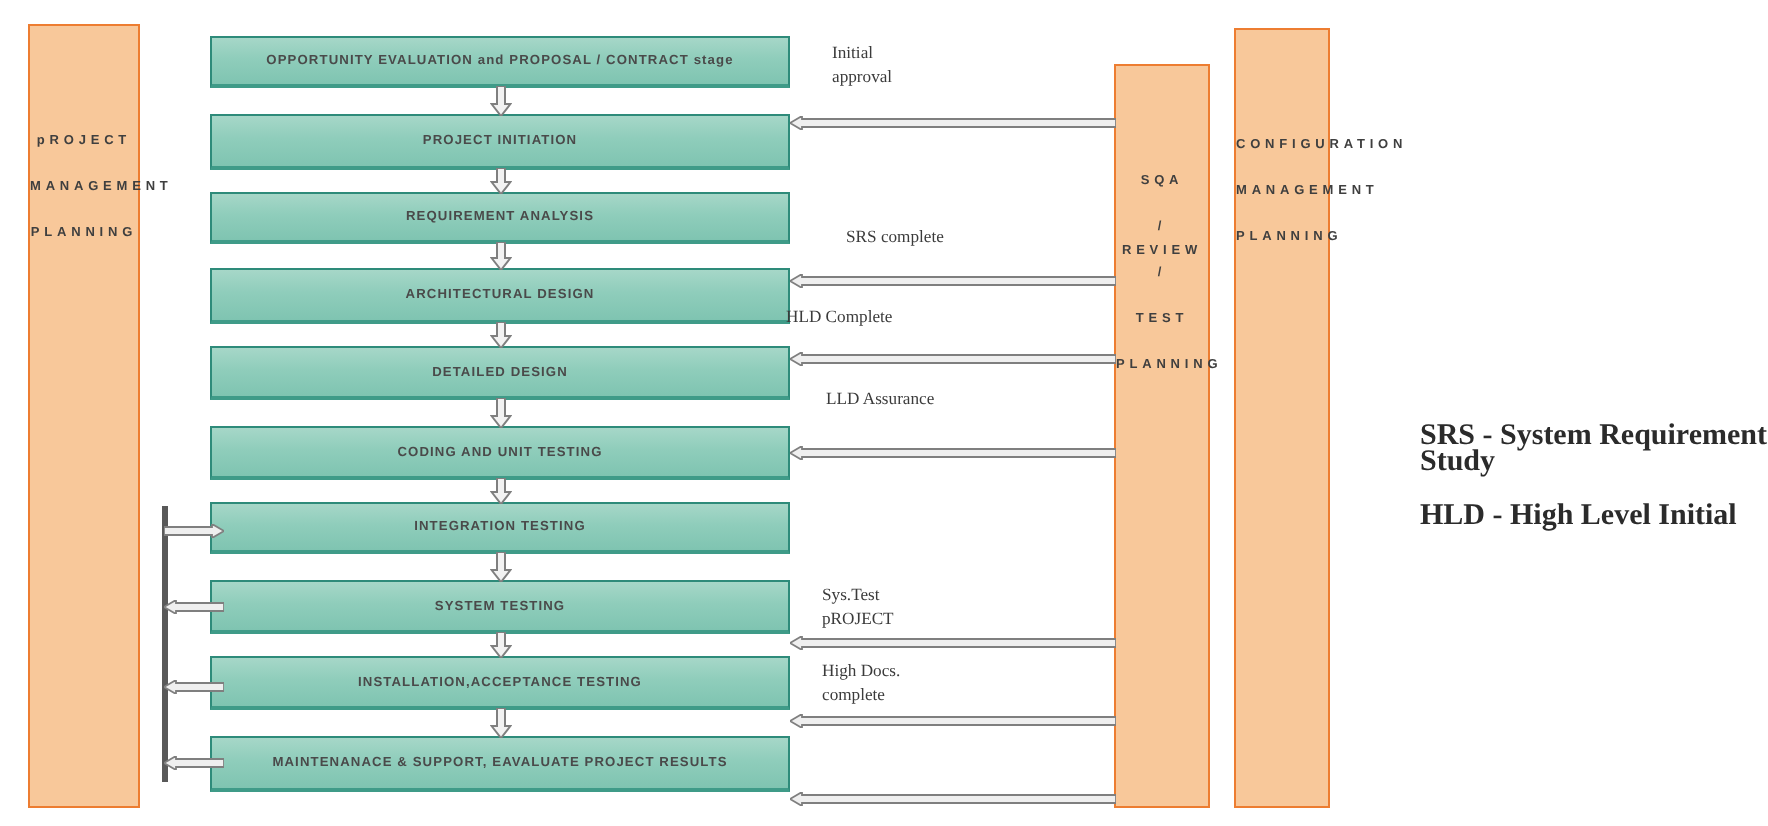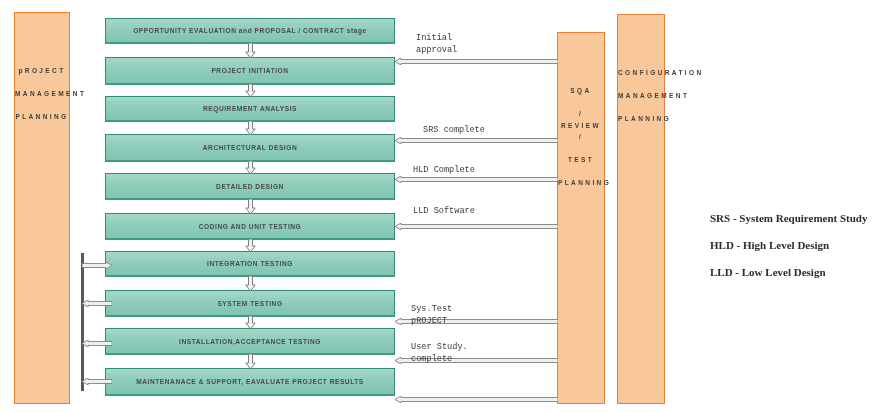--- a/index.html
+++ b/index.html
@@ -65,33 +65,32 @@
 
   
   .busline{
     position:absolute;
     background:#595959;
   }
 
   
   .anno{
     position:absolute;
-    font-family:Liberation Mono, monospace;
+    font-family:Liberation Serif, serif;
     font-size:8.6px;
     color:#3b3b3b;
     line-height:11.5px;
     white-space:pre-line;
-    margin-top:12px;
   }
 
   
   .legend{position:absolute;left:710px;top:212px;width:175px;}
   .legend-item{
     font-family:"Liberation Serif", serif;
-    font-size:11px;
+    font-size:15px;
     font-weight:bold;
     color:#2b2b2b;
     line-height:13px;
     margin-bottom:14px;
     white-space:pre-line;
   }
 </style>
 </head>
 <body>
 
@@ -246,24 +245,23 @@
       </svg>
     </div>
     <div class="harrow" style="left: 82px; top: 378px;">
       <svg width="30" height="7" viewBox="0 0 30 7">
         <path d="M30 1.5 L6 1.5 L6 0 L0 3.5 L6 7 L6 5.5 L30 5.5 Z" fill="#efefef" stroke="#7f7f7f" stroke-width="0.9"></path>
       </svg>
     </div>
     <div class="anno" style="left: 416px; top: 21px;">Initial
 approval</div>
     <div class="anno" style="left: 423px; top: 113px;">SRS complete</div>
-    <div class="anno" style="left: 413px; top: 153px;">HLD Complete</div>
-    <div class="anno" style="left: 413px; top: 194px;">LLD Software</div>
+    <div class="anno" style="left: 393px; top: 153px;">HLD Complete</div>
+    <div class="anno" style="left: 413px; top: 194px;">LLD Assurance</div>
     <div class="anno" style="left: 411px; top: 292px;">Sys.Test
 pROJECT</div>
-    <div class="anno" style="left: 411px; top: 330px;">User Study.
+    <div class="anno" style="left: 411px; top: 330px;">High Docs.
 complete</div>
     <div class="legend">
       <div class="legend-item">SRS - System Requirement Study</div>
-      <div class="legend-item">HLD - High Level Design</div>
-      <div class="legend-item">LLD -  Low  Level Design</div>
+      <div class="legend-item">HLD - High Level Initial</div>
     </div>
   </div>
 
 </body></html>

